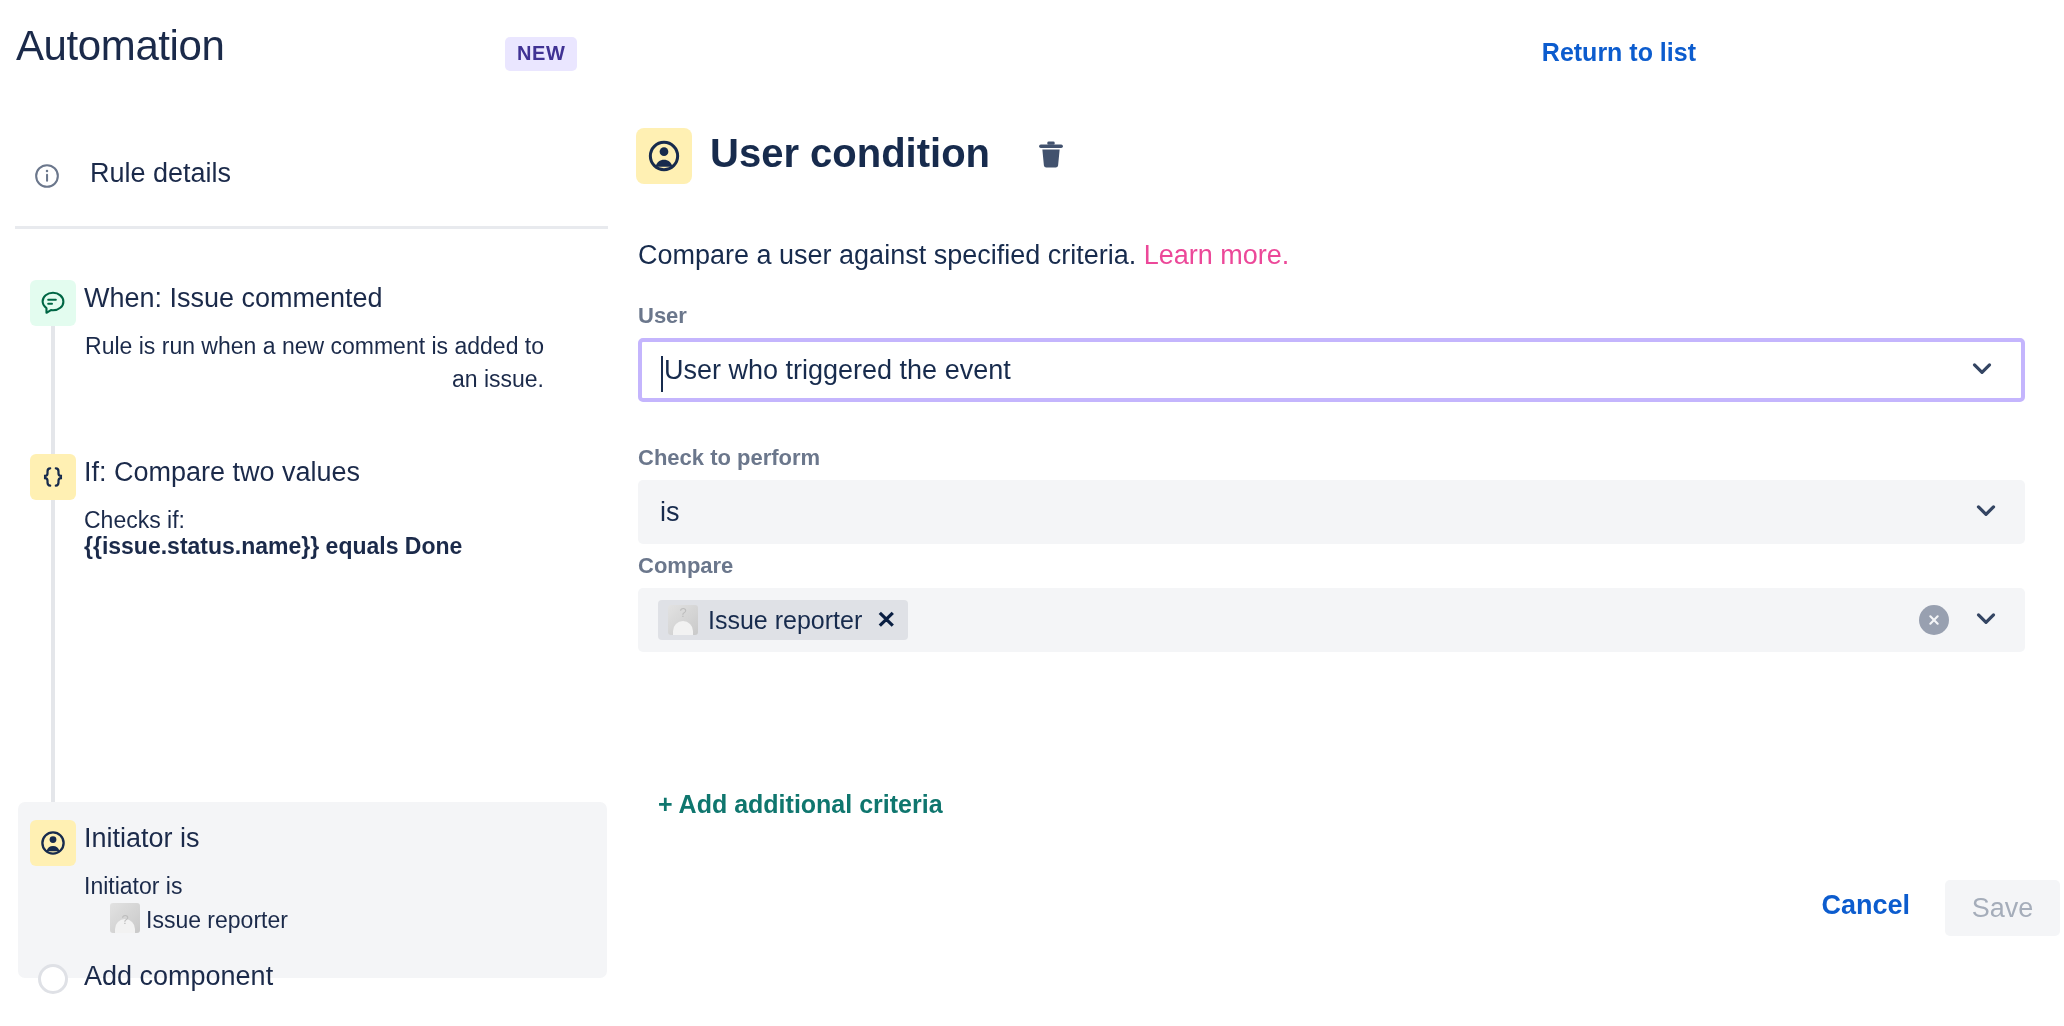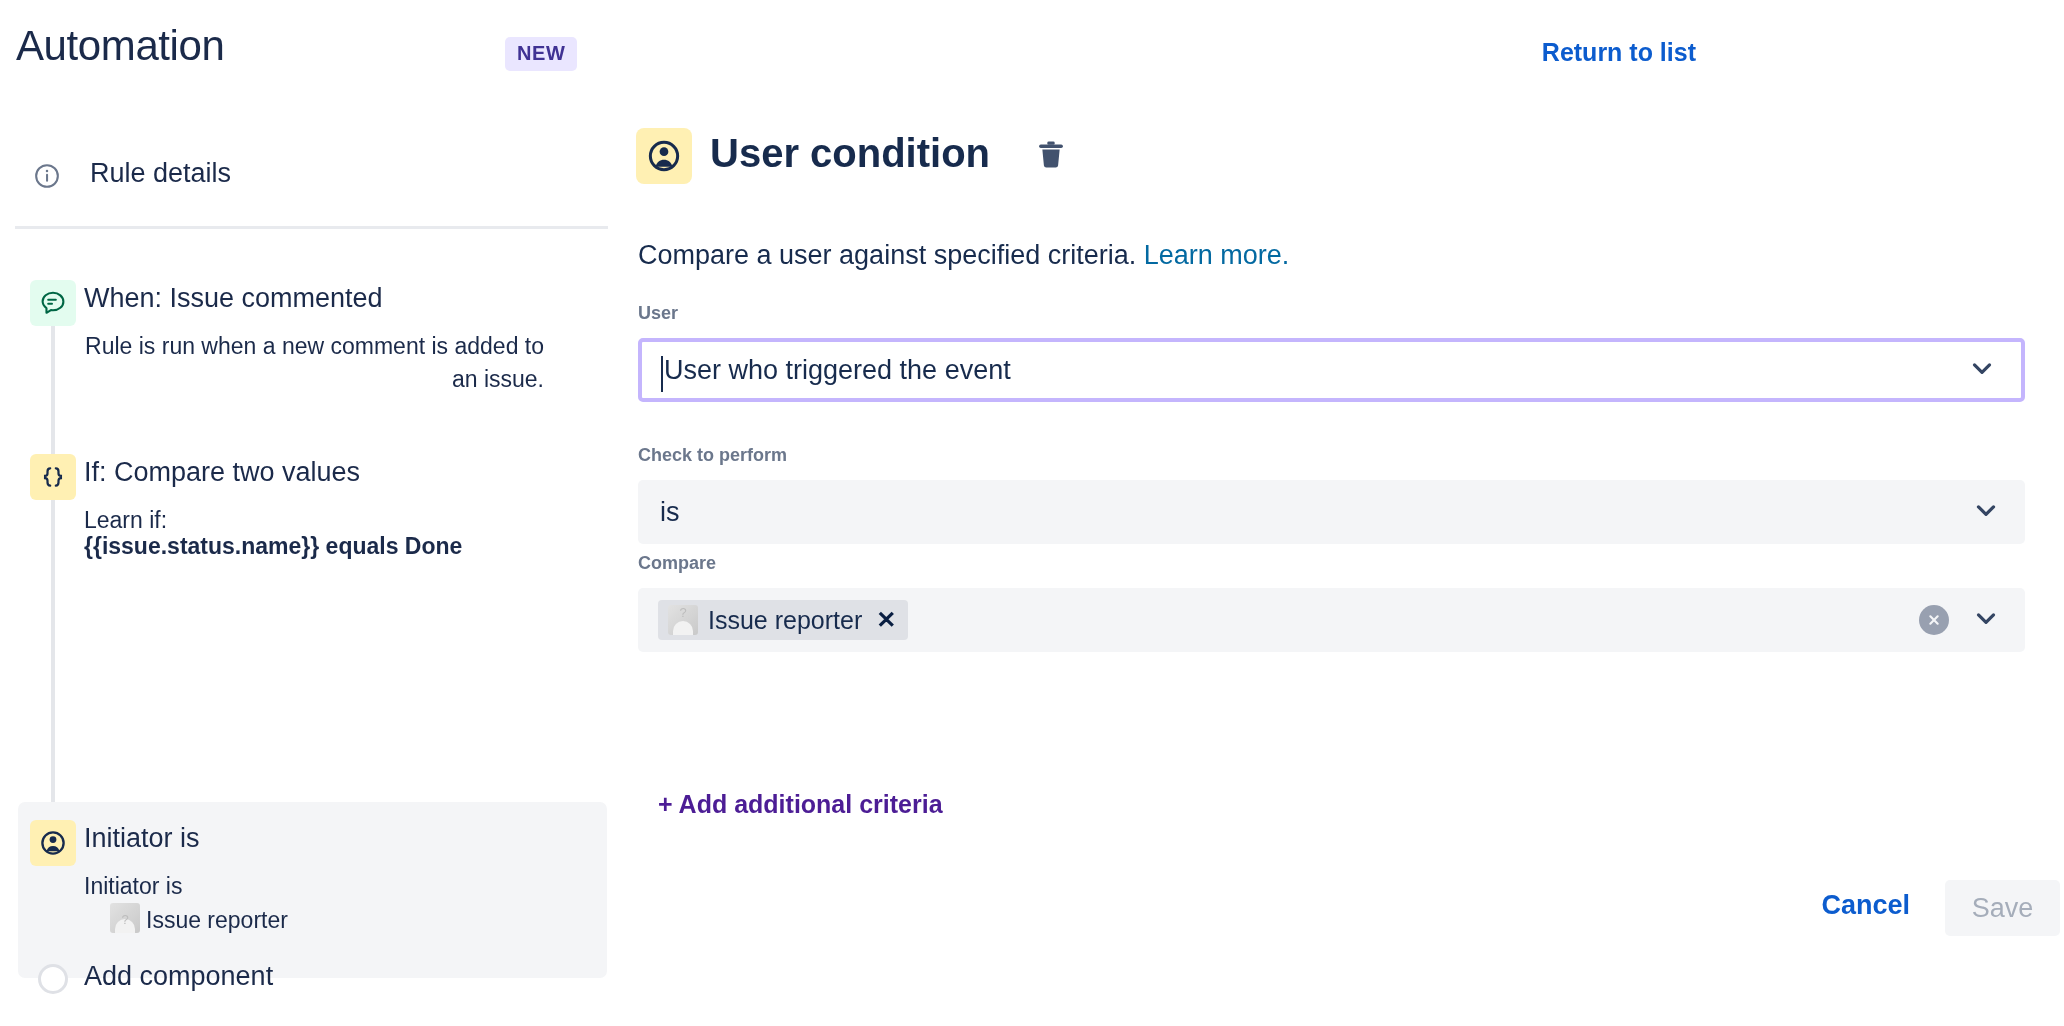--- a/index.html
+++ b/index.html
@@ -124,25 +124,25 @@
   .ph-title {
     position: absolute; left: 74px; top: 3px;
     font-size: 40px; font-weight: 700; color: #172B4D; white-space: nowrap;
   }
   .ph-trash { position: absolute; left: 398px; top: 10px; cursor: pointer; }
 
   .panel-sub {
     position: absolute; left: 2px; top: 150px;
     font-size: 27px; color: #172B4D;
   }
-  .link-blue { color: #0369a1; cursor: pointer; }
+  .link-blue { color: #ec4899; cursor: pointer; }
 
   .field-label {
     position: absolute; left: 2px;
-    font-size: 18px; font-weight: 700; color: #6B778C;
+    font-size: 22px; font-weight: 700; color: #6B778C;
   }
 
   .field-box {
     position: absolute; left: 2px;
     width: 1387px; height: 64px;
     border-radius: 5px; background: #F4F5F7;
     display: flex; align-items: center;
   }
   .field-box.focused {
     background: #ffffff;
@@ -172,21 +172,21 @@
   .chip {
     position: absolute; left: 20px; top: 12px;
     height: 40px; background: #DFE1E6; border-radius: 4px;
     display: flex; align-items: center; padding: 0 12px 0 10px;
   }
   .chip-label { font-size: 25px; color: #172B4D; margin: 0 14px 0 4px; }
   .chip-x { font-size: 24px; font-weight: 700; color: #091E42; cursor: pointer; line-height: 1; }
 
   .add-criteria {
     position: absolute; left: 22px; top: 700px;
-    font-size: 25px; font-weight: 700; color: #4c1d95; cursor: pointer;
+    font-size: 25px; font-weight: 700; color: #0f766e; cursor: pointer;
   }
 
   .cancel-btn {
     position: absolute; right: 150px; top: 800px;
     font-size: 27px; font-weight: 700; color: #0c5cce; cursor: pointer;
   }
   .save-btn {
     position: absolute; right: 0px; top: 790px;
     width: 115px; height: 56px; border-radius: 5px;
     background: #F4F5F7; border: none;
@@ -236,21 +236,21 @@
     </div>
 
     <div class="node" style="top:364px;">
       <span class="node-icon icon-yellow">
         <svg width="28" height="28" viewBox="0 0 24 24" fill="none">
           <path d="M9.6 4.6c-2 0-2.3 1-2.3 2.6v1.6c0 1.6-.8 2.3-2.1 2.3v1.8c1.3 0 2.1.7 2.1 2.3v1.6c0 1.6.3 2.6 2.3 2.6" stroke="#172B4D" stroke-width="1.9" stroke-linecap="round"></path>
           <path d="M14.4 4.6c2 0 2.3 1 2.3 2.6v1.6c0 1.6.8 2.3 2.1 2.3v1.8c-1.3 0-2.1.7-2.1 2.3v1.6c0 1.6-.3 2.6-2.3 2.6" stroke="#172B4D" stroke-width="1.9" stroke-linecap="round"></path>
         </svg>
       </span>
       <span class="node-title">If: Compare two values</span>
-      <span class="node-desc" style="top:50px;">Learn if:</span>
+      <span class="node-desc" style="top:50px;">Checks if:</span>
       <span class="node-desc bold" style="top:76px;">{{issue.status.name}} equals Done</span>
     </div>
 
     <div class="node-selected"></div>
     <div class="node" style="top:730px;">
       <span class="node-icon icon-yellow">
         <svg width="28" height="28" viewBox="0 0 24 24" fill="none">
           <circle cx="12" cy="12" r="9.1" stroke="#172B4D" stroke-width="2"></circle>
           <circle cx="12" cy="9.1" r="2.9" fill="#172B4D"></circle>
           <path d="M6.4 19.1c.7-3 2.9-4.6 5.6-4.6s4.9 1.6 5.6 4.6" fill="#172B4D"></path>

